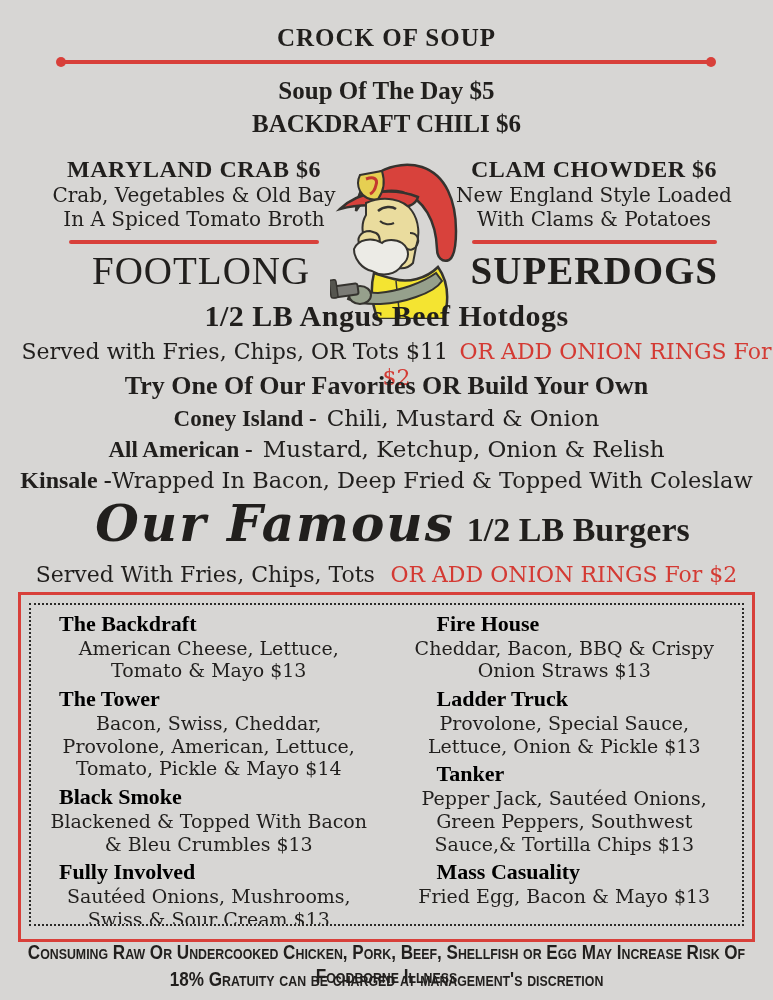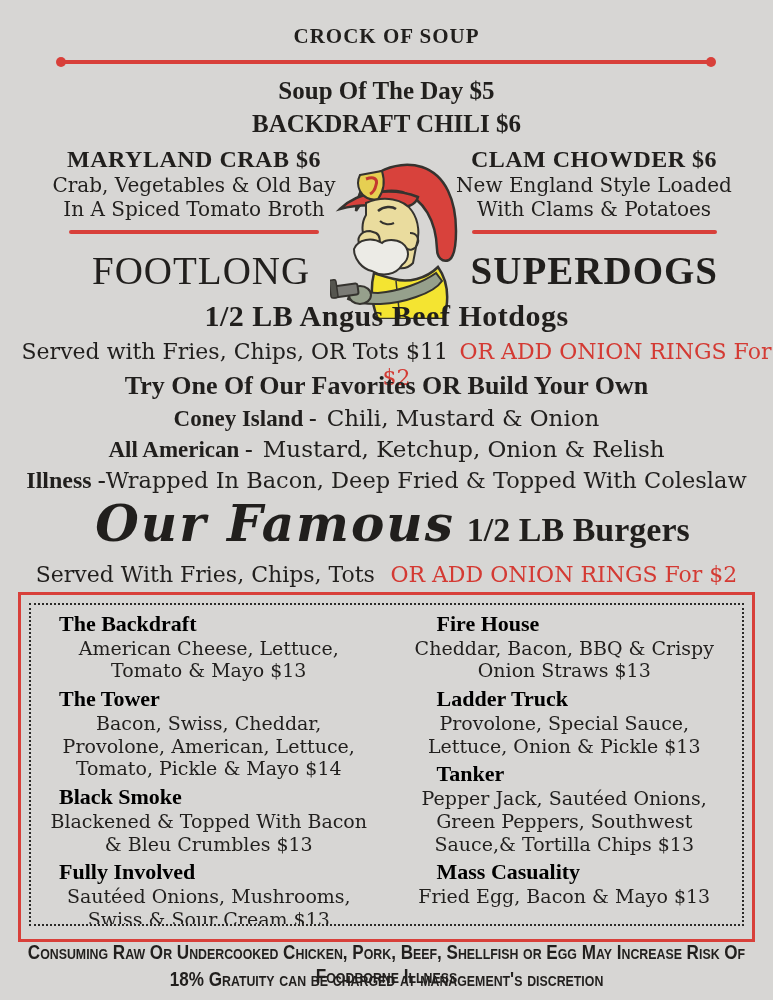--- a/index.html
+++ b/index.html
@@ -3,29 +3,29 @@
 <meta charset="utf-8">
 <style>
   html,body{margin:0;padding:0;background:#d7d6d4;}
   .menu{position:relative;width:773px;height:1000px;background:#d7d6d4;overflow:hidden;
         font-family:"Liberation Serif",serif;color:#211f1d;}
   .abs{position:absolute;left:0;right:0;}
   .ctr{text-align:center;}
   .slab{font-family:"Liberation Serif",serif;font-weight:700;}
   .red{color:#d43a33;}
 
-  .soup-title{top:24px;font-size:21px;letter-spacing:1px;}
+  .soup-title{top:24px;font-size:25px;letter-spacing:1px;}
   .divider{position:absolute;top:60px;left:60px;width:652px;height:4px;background:#d8403a;border-radius:2px;}
   .divider::before,.divider::after{content:"";position:absolute;top:-3px;width:10px;height:10px;border-radius:50%;background:#d8403a;}
   .divider::before{left:-4px;}
   .divider::after{right:-4px;}
   .soup-line1{top:77px;font-size:25px;}
   .soup-line2{top:110px;font-size:25px;}
 
-  .soup-col{position:absolute;top:146px;width:332px;text-align:center;}
+  .soup-col{position:absolute;top:156px;width:332px;text-align:center;}
   .soup-col.left{left:28px;}
   .soup-col.right{left:428px;}
   .soup-col .h{font-size:24px;font-weight:700;letter-spacing:.5px;}
   .soup-col .d{font-size:20px;line-height:1.22;font-family:"DejaVu Serif",serif;}
   .soup-underline{height:4px;background:#d8403a;margin:8px auto 0;border-radius:2px;}
   .soup-col.left .soup-underline{width:250px;}
   .soup-col.right .soup-underline{width:245px;}
 
   .mascot{position:absolute;top:147px;left:330px;width:144px;height:172px;}
 
@@ -117,21 +117,21 @@
     <span class="add red">OR ADD ONION RINGS For $2</span>
   </div>
   <div class="abs ctr slab fav-title">Try One Of Our Favorites OR Build Your Own</div>
   <div class="abs ctr fav fav0">
     <span class="n">Coney Island -</span><span class="d">Chili, Mustard &amp; Onion</span>
   </div>
   <div class="abs ctr fav fav1">
     <span class="n">All American -</span><span class="d">Mustard, Ketchup, Onion &amp; Relish</span>
   </div>
   <div class="abs ctr fav tight fav2">
-    <span class="n">Illness -</span><span class="d">Wrapped In Bacon, Deep Fried &amp; Topped With Coleslaw</span>
+    <span class="n">Kinsale -</span><span class="d">Wrapped In Bacon, Deep Fried &amp; Topped With Coleslaw</span>
   </div>
 
   <div class="abs burger-title">
     <span class="script">Our Famous</span>
     <span class="rest">1/2 LB Burgers</span>
   </div>
   <div class="abs ctr burger-served">
     <span class="blk">Served With Fries, Chips, Tots</span>
     <span class="add red">OR ADD ONION RINGS For $2</span>
   </div>

